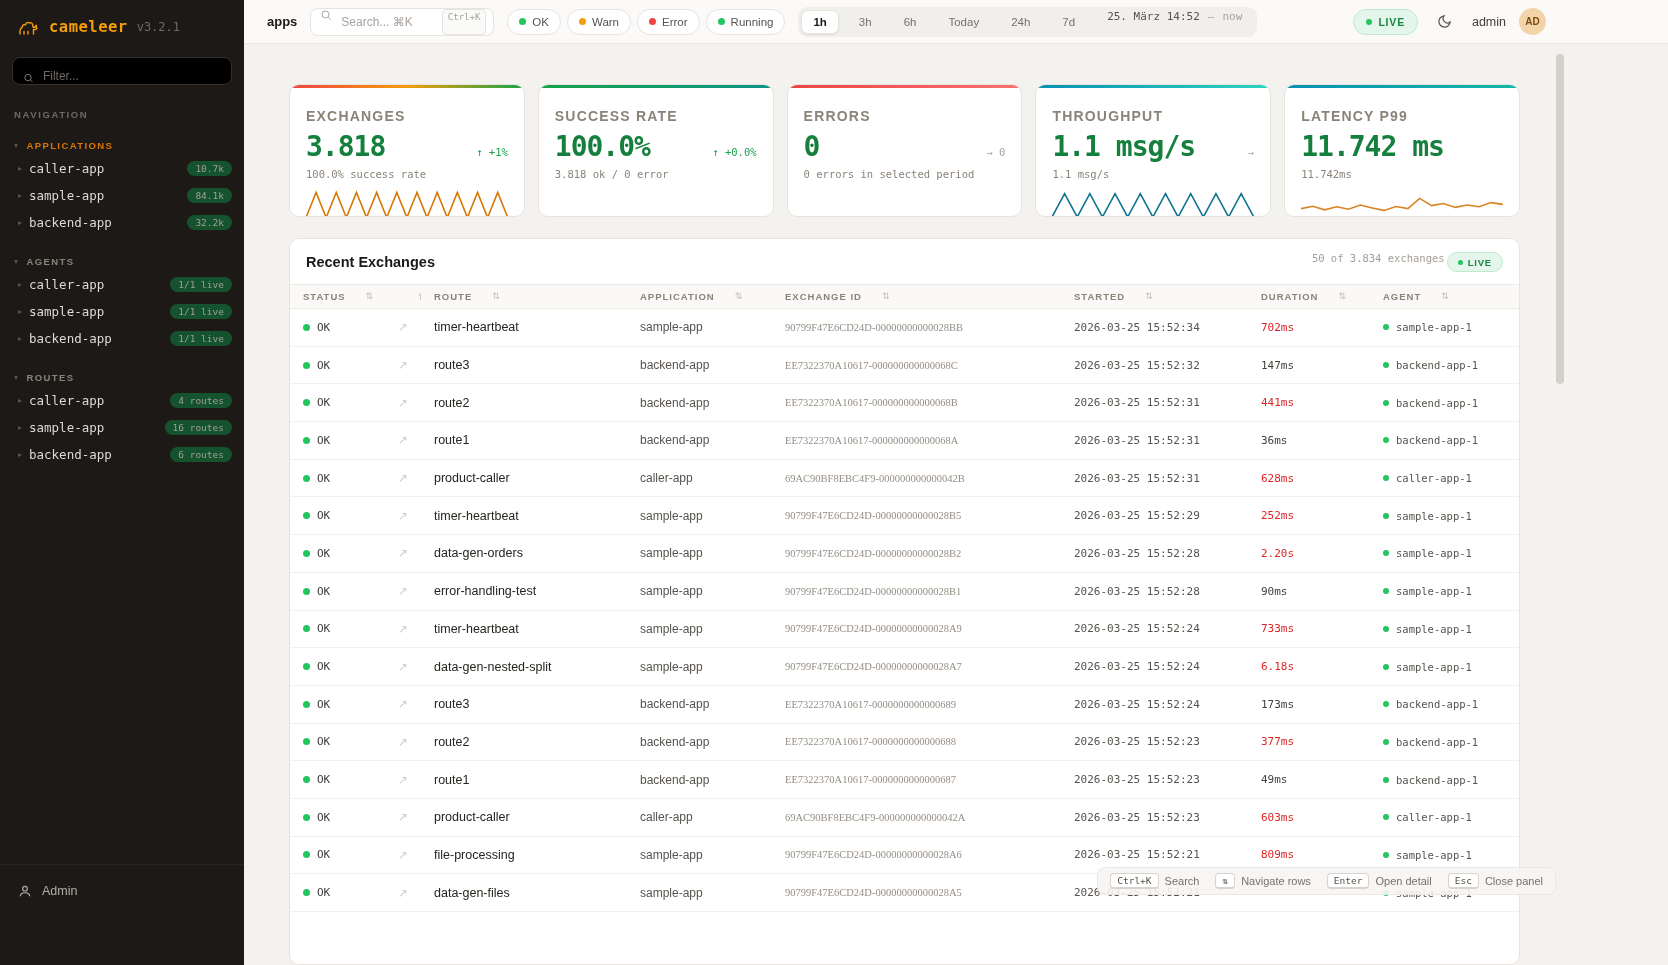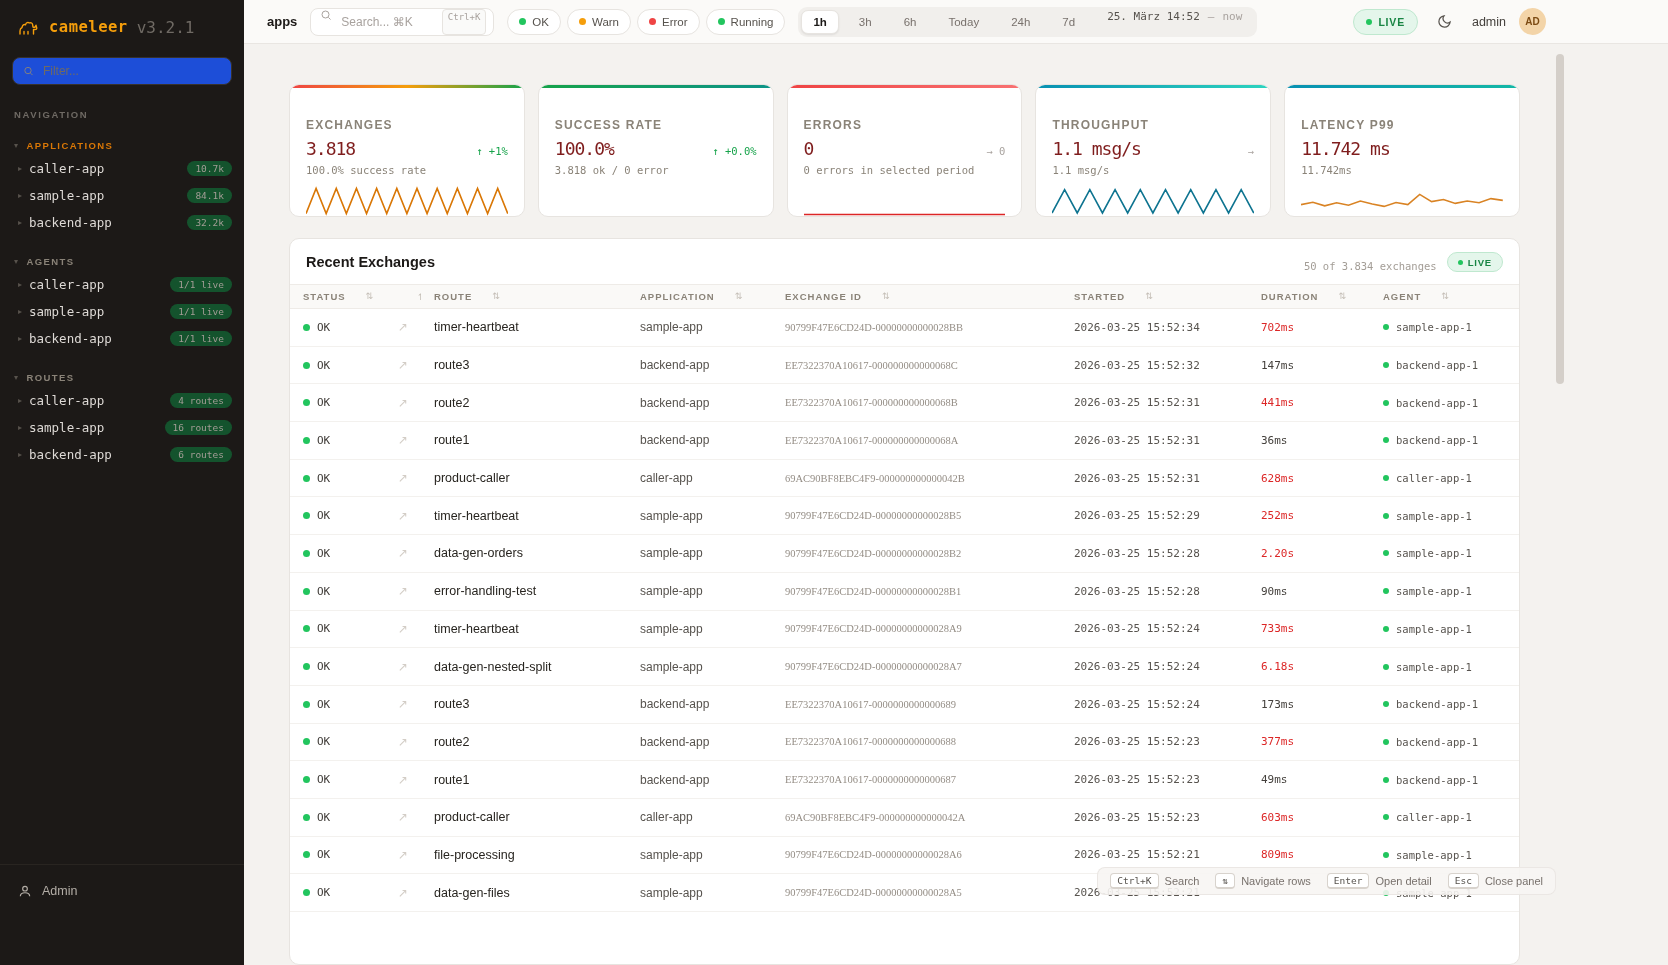--- a/index.html
+++ b/index.html
@@ -4,22 +4,22 @@
 <style>
   *{box-sizing:border-box}
   html,body{margin:0;padding:0}
   body{font-family:"Liberation Sans","DejaVu Sans",sans-serif;background:#f4f2ef;-webkit-font-smoothing:antialiased}
   .app{display:flex;width:1668px;height:965px;overflow:hidden;background:#f4f2ef;color:#1c1917;position:relative}
 
   
   .sidebar{width:244px;flex:0 0 244px;background:#1c1917;display:flex;flex-direction:column;overflow:hidden}
   .logo-row{display:flex;align-items:center;gap:9px;padding:15px 16px 12px;cursor:pointer}
   .logo-name{font-family:"DejaVu Sans Mono",monospace;font-weight:700;font-size:15.5px;color:#f59e0b;letter-spacing:.5px}
-  .logo-ver{font-family:"DejaVu Sans Mono",monospace;font-size:16px;color:#6f6a64}
-  .filter-box{margin:6px 12px 16px;height:28px;display:flex;align-items:center;gap:7px;background:#1d4ed8;border:1px solid #36312c;border-radius:8px;padding:0 10px}
+  .logo-ver{font-family:"DejaVu Sans Mono",monospace;font-size:12px;color:#6f6a64}
+  .filter-box{margin:6px 12px 16px;height:28px;display:flex;align-items:flex-end;gap:7px;background:#000000;border:1px solid #36312c;border-radius:8px;padding:0 10px}
   .filter-input{background:transparent;border:0;outline:0;color:#d6d3d1;font-size:12px;width:100%}
   .filter-input::placeholder{color:#6f6a64}
   .nav-label{padding:8px 14px 0;font-size:9.5px;letter-spacing:1.6px;color:#6f6a64;font-weight:700}
   .section{margin-top:16px}
   .section-title{display:flex;align-items:center;gap:7px;padding:4px 14px;font-size:9.5px;letter-spacing:1.4px;font-weight:700;color:#8a8378;cursor:pointer}
   .section-title .amber{color:#d97706}
   .caret{color:#57524c;font-size:8px;line-height:1}
   .item{display:flex;align-items:center;gap:7px;height:27px;padding:0 12px 0 18px;cursor:pointer}
   .item-label{font-family:"DejaVu Sans Mono",monospace;font-size:12.5px;color:#dedad6}
   .badge{margin-left:auto;font-family:"DejaVu Sans Mono",monospace;font-size:9.5px;color:#a39d96;background:#14532d;border-radius:8px;padding:2px 8px}
@@ -47,33 +47,33 @@
   .live-pill .dot{background:#22c55e;width:6px;height:6px}
   .icon-btn{width:28px;height:28px;border-radius:50%;border:0;background:transparent;display:flex;align-items:center;justify-content:center;cursor:pointer}
   .username{font-size:12.5px;color:#44403c}
   .avatar{width:27px;height:27px;border-radius:50%;background:#f3d4a8;color:#7c4a12;font-size:10px;font-weight:700;display:flex;align-items:center;justify-content:center;cursor:pointer}
 
   
   .content{padding:40px 148px 0 45px;flex:1;min-height:0;display:flex;flex-direction:column}
   .stats-row{display:grid;grid-template-columns:repeat(5,1fr);gap:13px;flex:0 0 auto}
   .stat-card{position:relative;background:#fff;border:1px solid #e7e4e0;border-radius:10px;height:133px;padding:13px 16px 0;overflow:hidden}
   .accent{position:absolute;left:0;top:0;right:0;height:3px}
-  .stat-title{font-size:12px;font-weight:700;letter-spacing:1.2px;color:#8a8378;margin-top:20px}
+  .stat-title{font-size:14px;font-weight:700;letter-spacing:1.2px;color:#8a8378;margin-top:10px}
   .value-row{display:flex;align-items:baseline;justify-content:space-between;margin-top:6px}
-  .stat-value{font-family:"DejaVu Sans Mono",monospace;font-weight:400;font-size:18px;letter-spacing:-1px;color:#7f1d1d;white-space:nowrap}
+  .stat-value{font-family:"DejaVu Sans Mono",monospace;font-weight:700;font-size:28px;letter-spacing:-1px;color:#15803d;white-space:nowrap}
   .trend{font-family:"DejaVu Sans Mono",monospace;font-size:10.5px;color:#a8a29e;white-space:nowrap}
   .trend.up{color:#16a34a}
   .stat-sub{font-family:"DejaVu Sans Mono",monospace;font-size:10.5px;color:#8a8378;margin-top:5px;white-space:nowrap}
   .spark{width:100%;height:34px;display:block;margin-top:8px}
 
   
   .panel{margin-top:21px;background:#fff;border:1px solid #e7e4e0;border-radius:10px;flex:1;overflow:hidden;display:flex;flex-direction:column}
   .panel-head{display:flex;align-items:center;padding:13px 16px 12px}
   .panel-title{font-size:14.5px;font-weight:700;color:#1c1917}
-  .panel-right{margin-left:auto;display:flex;align-items:flex-end;gap:10px}
+  .panel-right{margin-left:auto;display:flex;align-items:flex-start;gap:2px}
   .summary{font-family:"DejaVu Sans Mono",monospace;font-size:10.5px;color:#a39d96}
   .live-badge{display:flex;align-items:center;gap:5px;background:#e4f6eb;border:1px solid #bfe8cf;color:#188544;border-radius:999px;height:20px;padding:0 10px;font-size:9.5px;font-weight:700;letter-spacing:.8px;cursor:pointer}
   .live-badge .dot{width:5px;height:5px;background:#22c55e}
   .trow{display:grid;grid-template-columns:95px 36px 206px 145px 289px 187px 122px 1fr;align-items:center}
   .thead{height:25px;background:#faf9f7;border-top:1px solid #eeebe7;border-bottom:1px solid #eeebe7}
   .th{display:flex;gap:20px;padding-left:13px;font-size:9.5px;font-weight:700;letter-spacing:1px;color:#8a8378;cursor:pointer;white-space:nowrap;overflow:hidden}
   .sort{font-family:"DejaVu Sans",sans-serif;font-size:9px;color:#c4beb6;font-weight:400}
   .tbody{flex:1;overflow:hidden}
   .tbody .trow{height:37.7px;border-bottom:1px solid #f3f1ee;cursor:pointer}
   .td{padding-left:13px;display:flex;align-items:center;gap:7px;min-width:0;overflow:hidden;white-space:nowrap}

